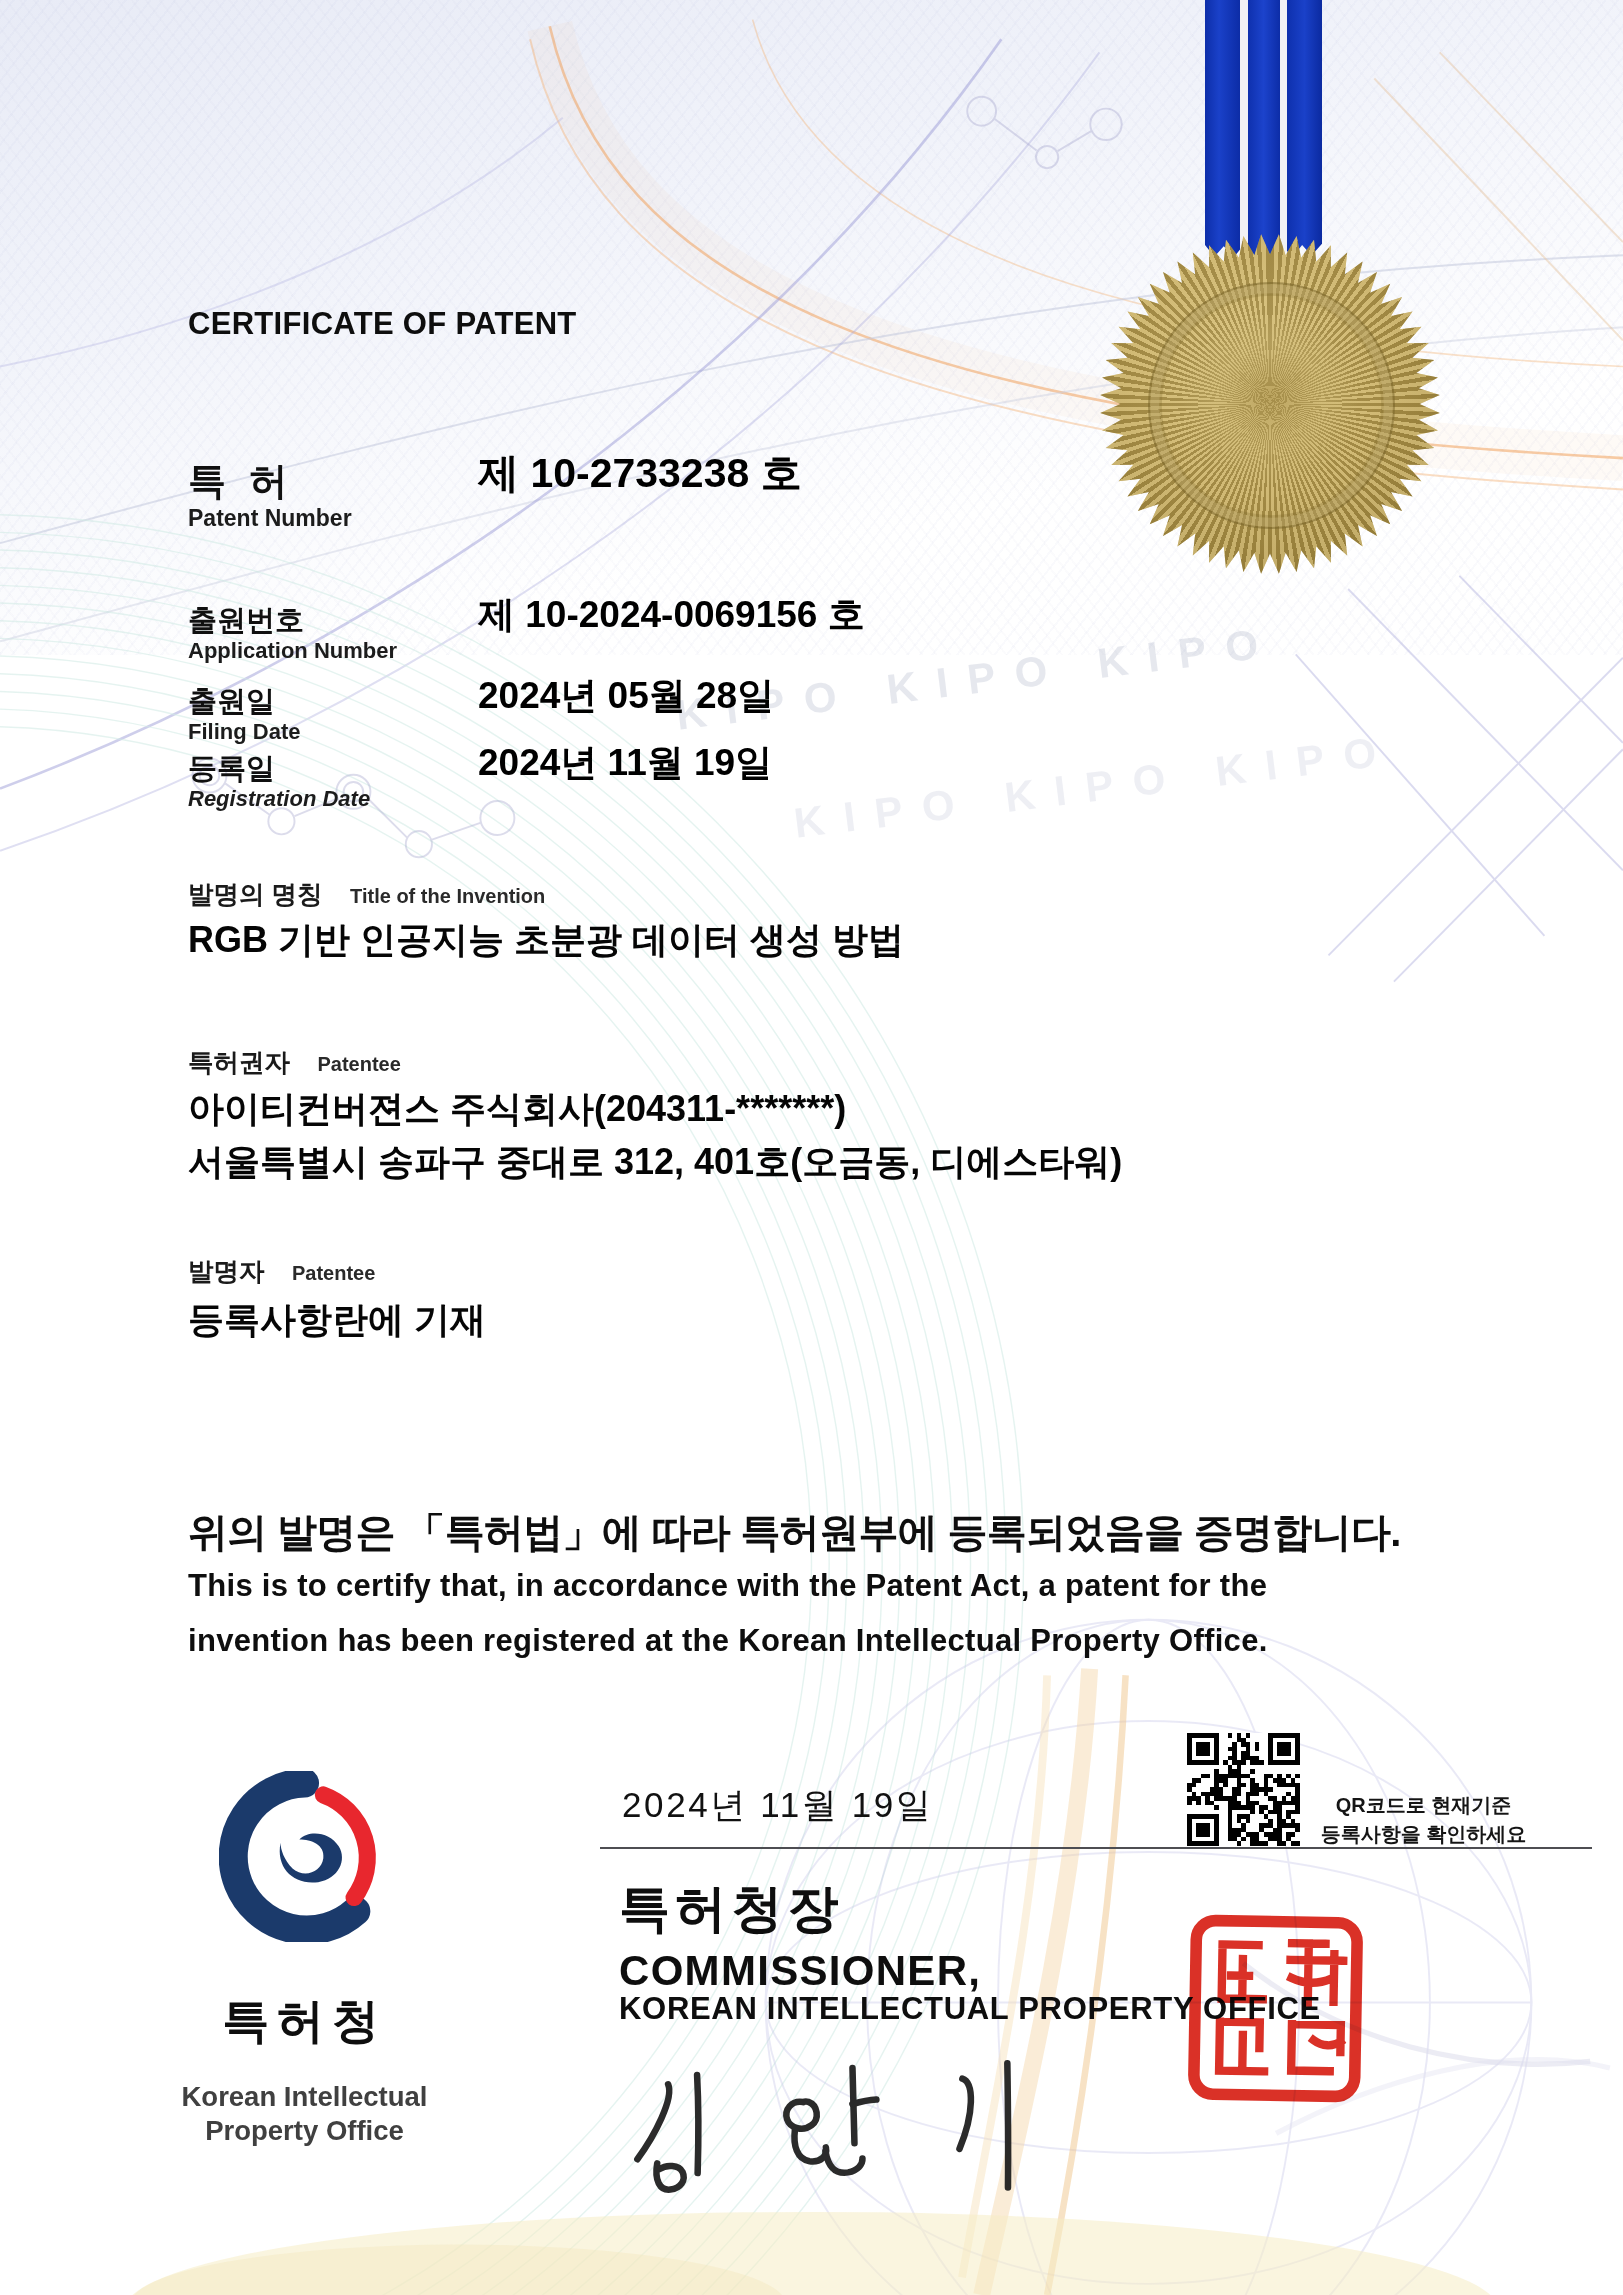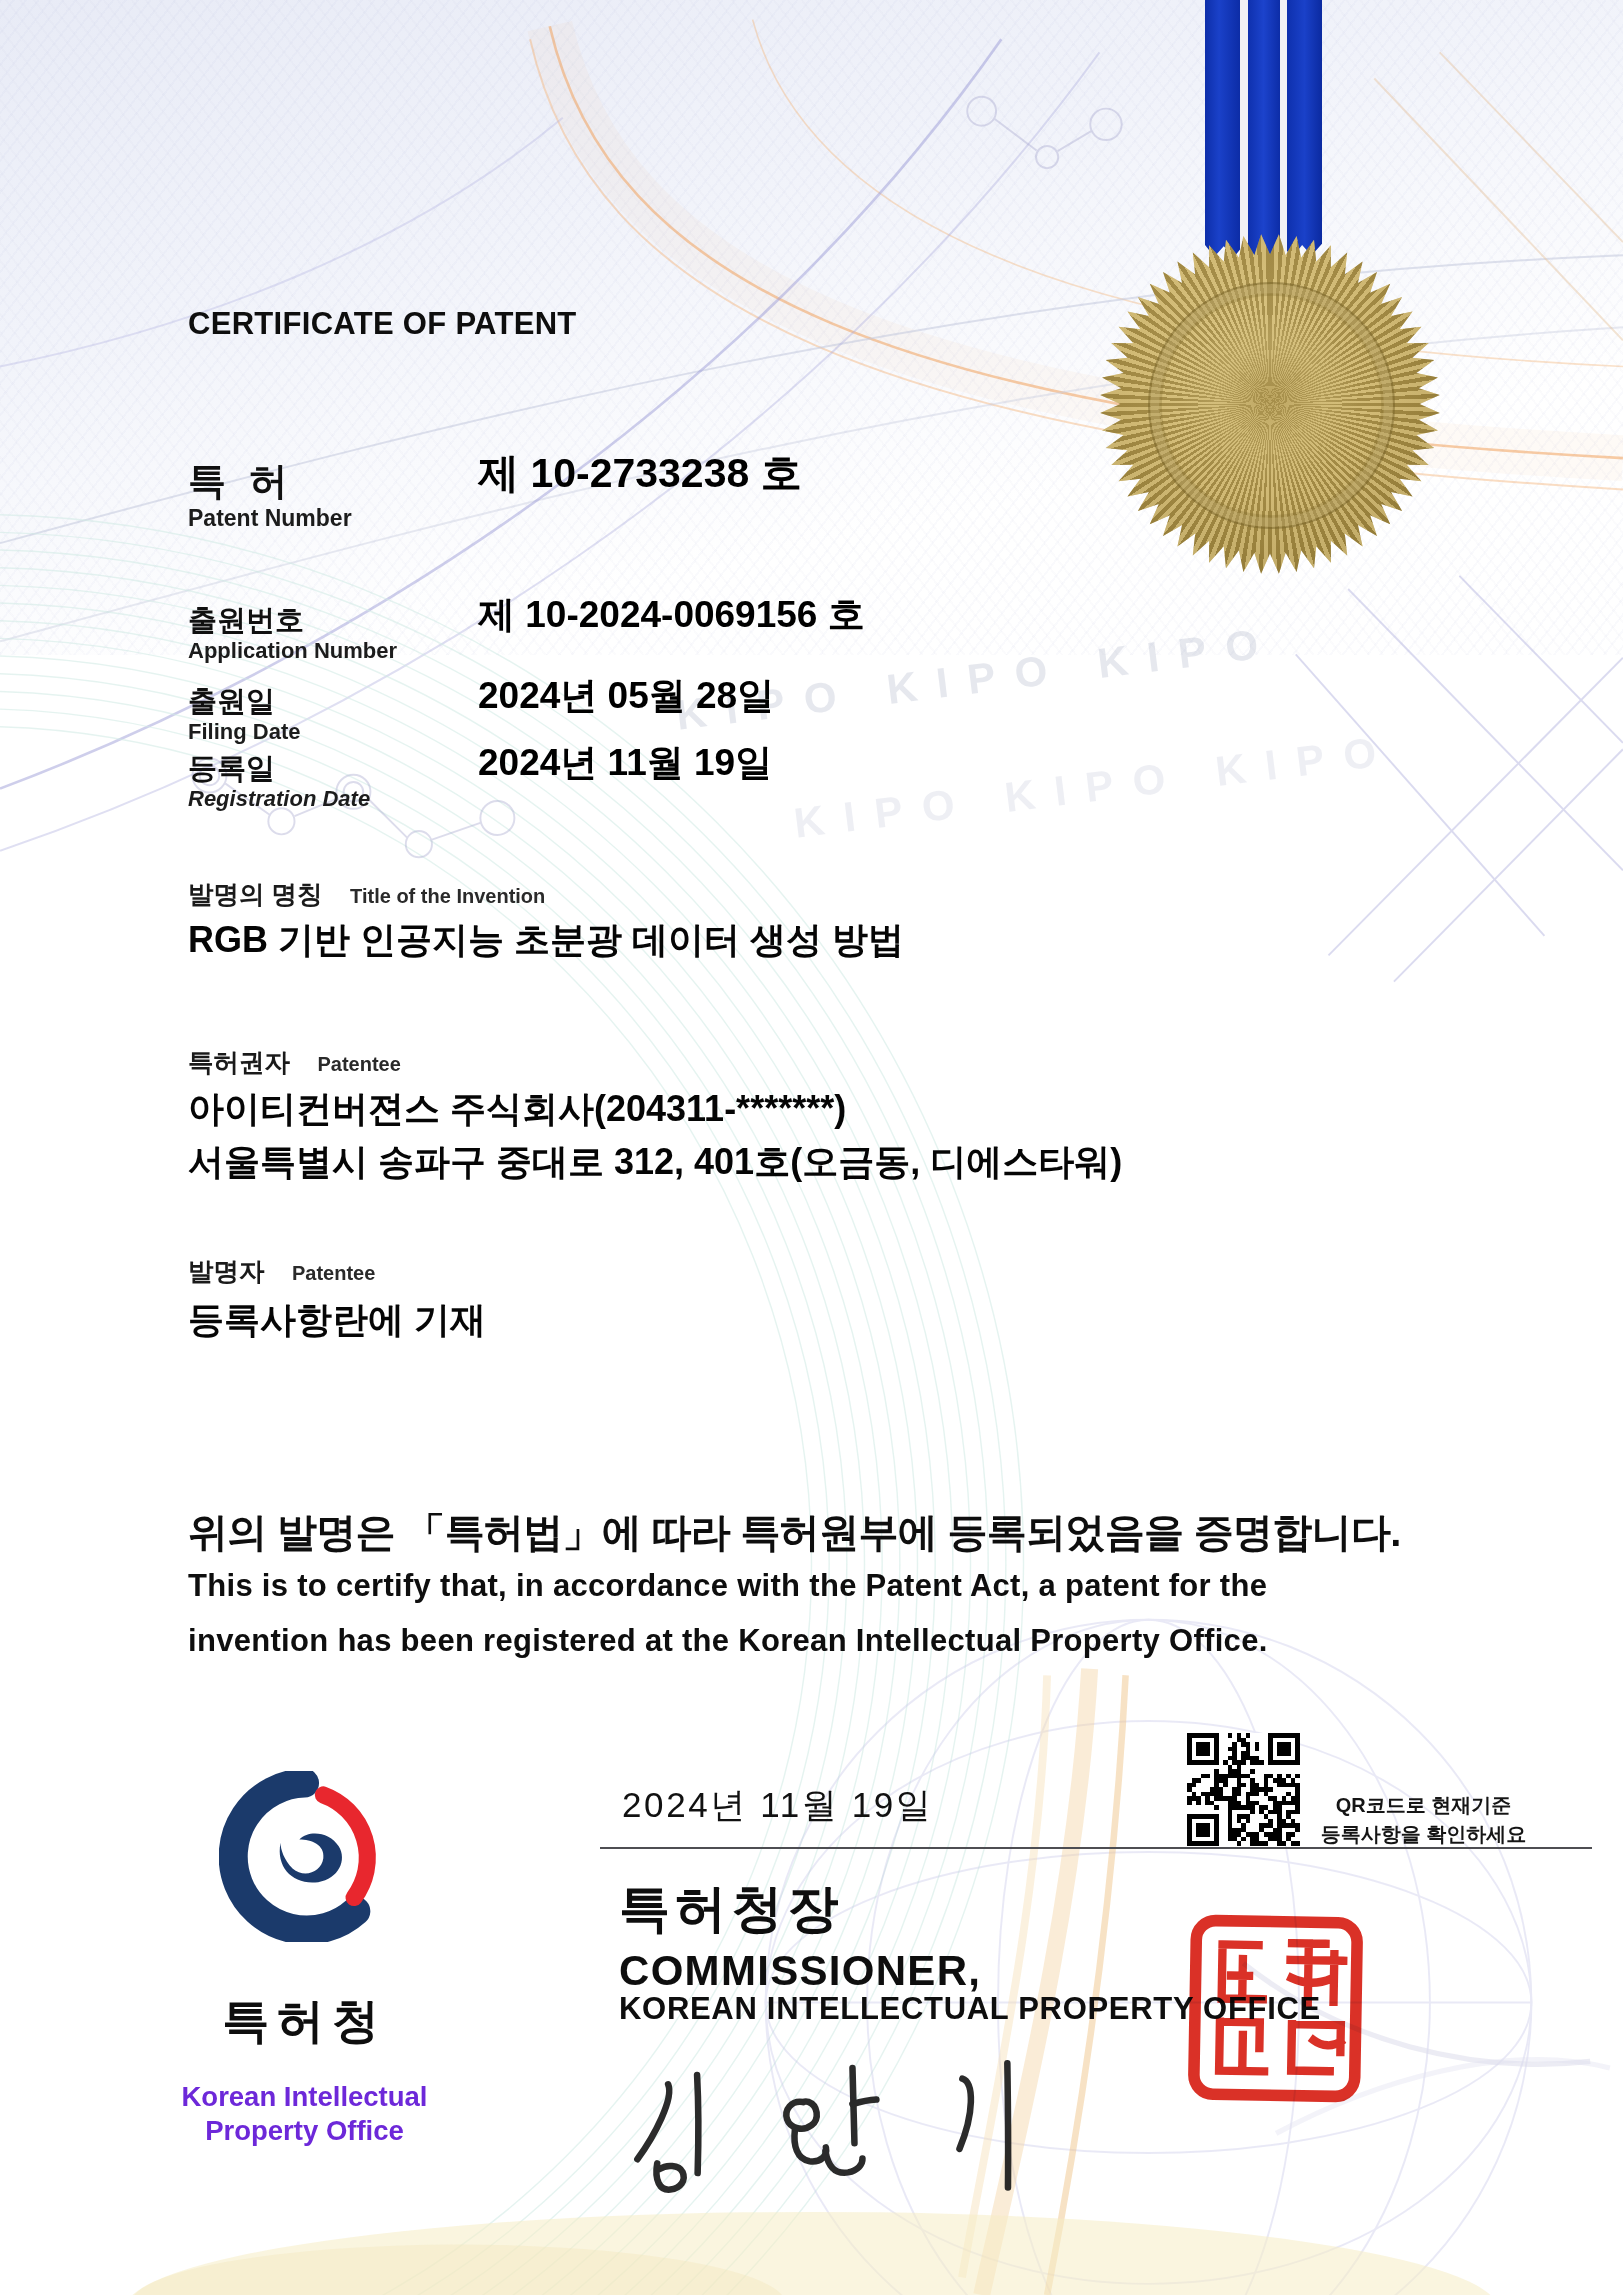--- a/index.html
+++ b/index.html
@@ -57,21 +57,21 @@
   .qr{left:1187px;top:1733px;width:113px;height:113px;z-index:4;}
   .qr-cap{left:1299px;top:1791px;width:249px;text-align:center;font-size:20px;font-weight:700;
           line-height:1.45;color:#151515;}
   .red-seal{left:1188px;top:1913px;width:175px;height:191px;z-index:5;opacity:0.95;
             mix-blend-mode:multiply;transform:rotate(1deg);}
   .sig{left:609px;top:2049px;width:471px;height:183px;z-index:4;}
   .visually-hidden{position:absolute;width:0.7px;height:0.7px;overflow:hidden;clip-path:inset(50%);}
   .logo{left:219px;top:1771px;width:171px;height:171px;}
   .agency-ko{left:141px;top:1990px;width:327px;text-align:center;font-size:47px;font-weight:800;letter-spacing:7.9px;}
   .agency-en{left:108px;top:2080px;width:393px;text-align:center;font-size:27.5px;font-weight:700;
-             line-height:1.22;color:#6d28d9;}
+             line-height:1.22;color:#404040;}
 </style>
 </head>
 <body>
 
 <div class="page">
 
   <div class="abs bg-top"></div>
   <svg class="abs bg-svg" viewBox="0 0 2480 3507" xmlns="http://www.w3.org/2000/svg">
     <g fill="none">
       <path d="M840,40 C930,430 1350,640 2480,700" stroke="#f0a35e" stroke-width="70" opacity="0.06"></path>

